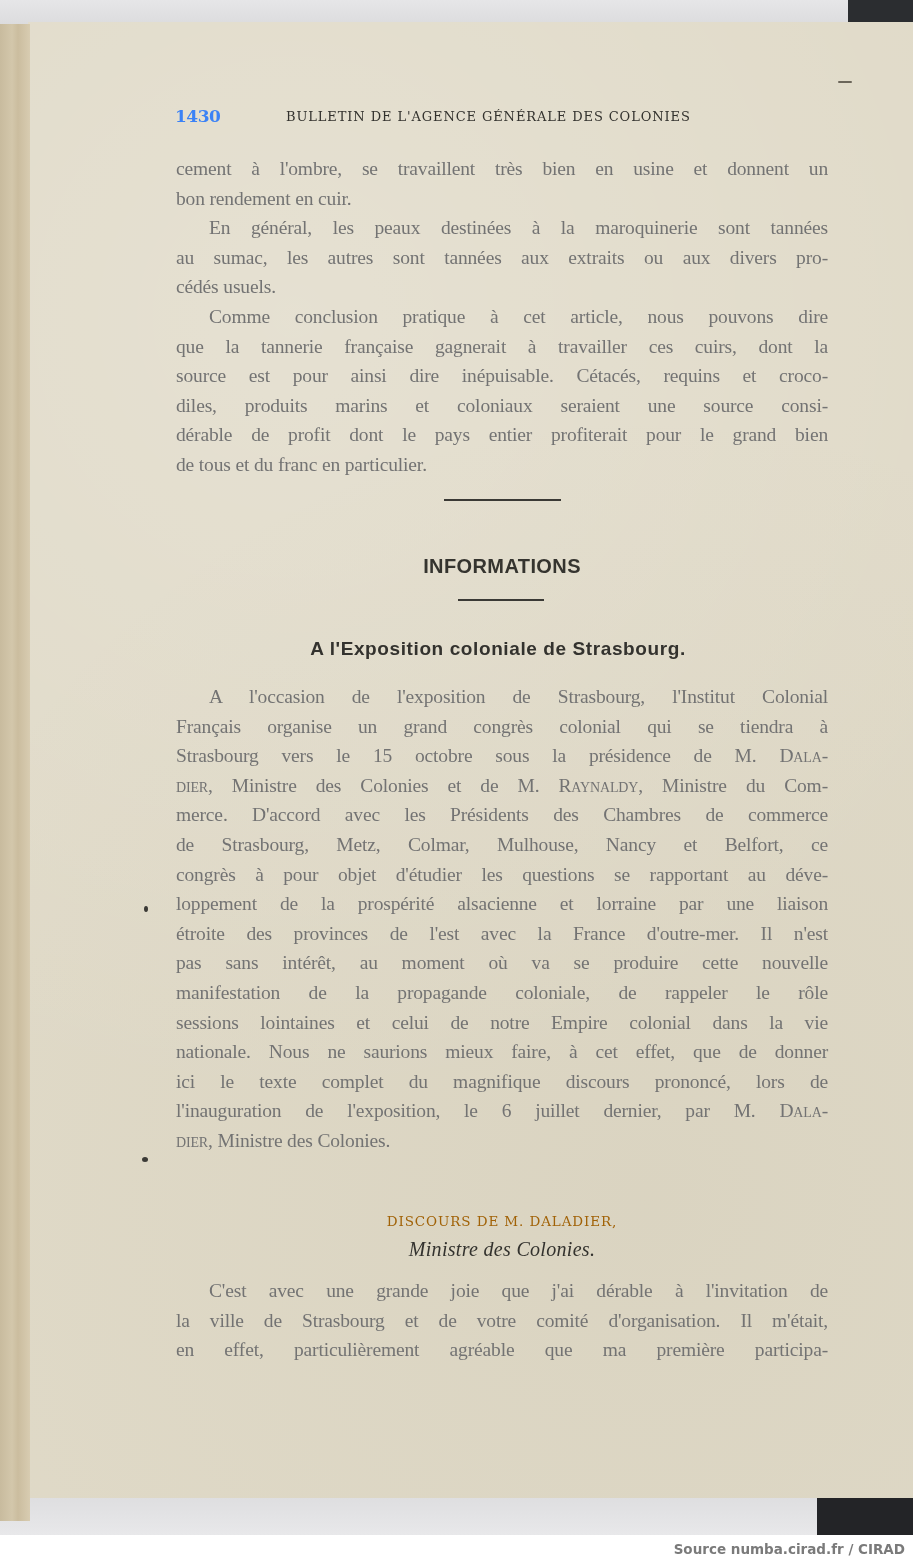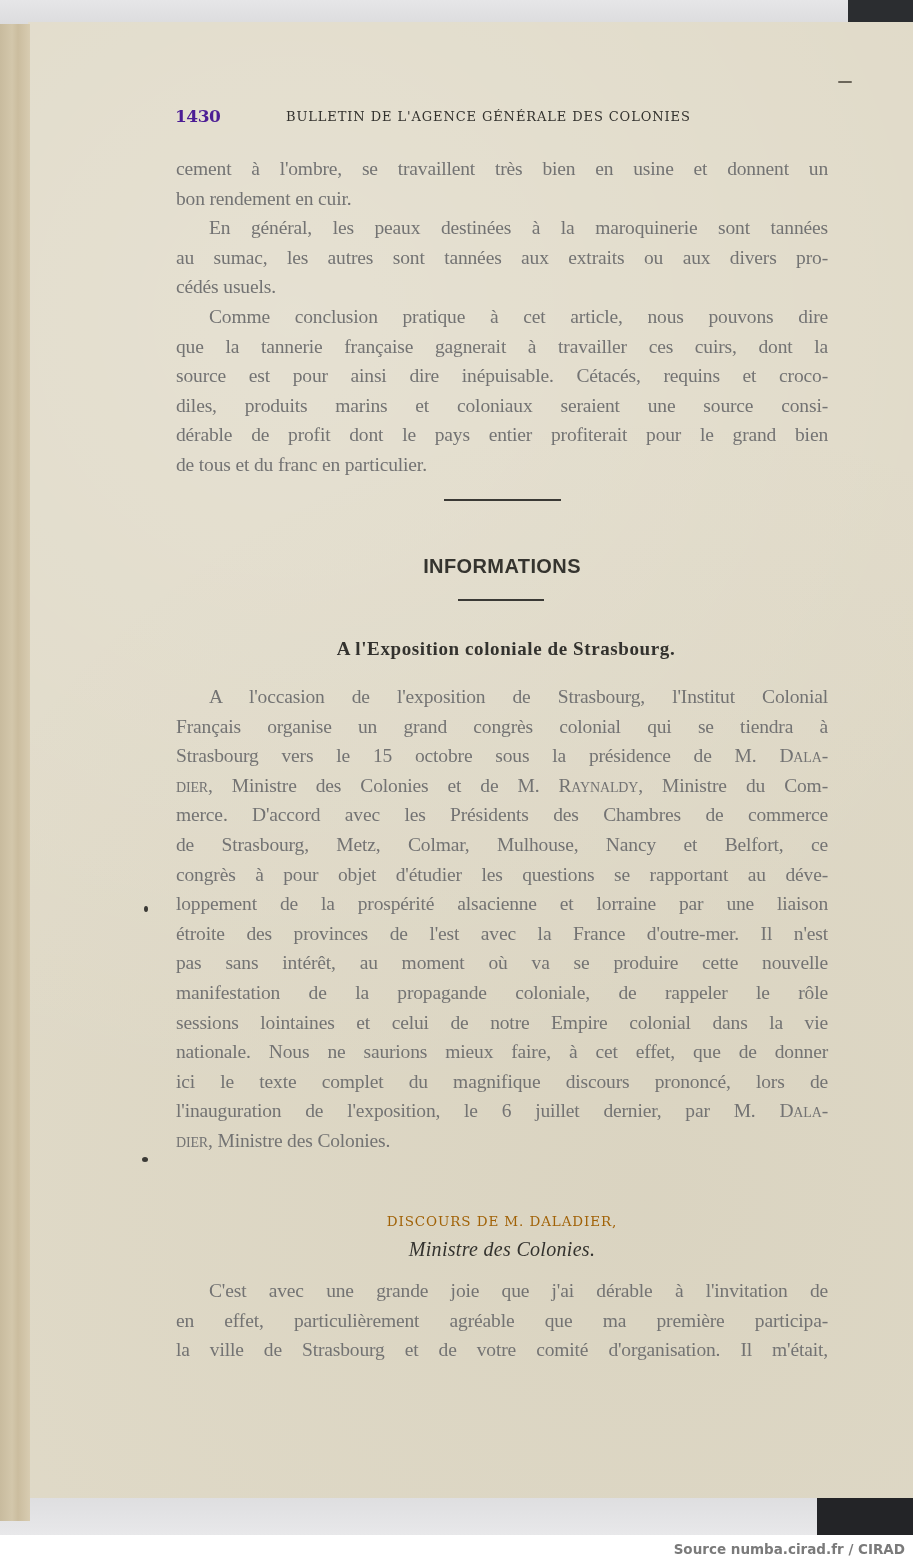--- a/index.html
+++ b/index.html
@@ -34,21 +34,21 @@
     background-image:
       radial-gradient(circle at 30% 20%, rgba(255,255,255,0.18), transparent 60%),
       radial-gradient(circle at 70% 80%, rgba(150,140,110,0.08), transparent 60%);
   }
 
   .running-head {
     position: absolute; top: 106px; left: 175px; width: 560px; height: 20px;
   }
   .page-number {
     position: absolute; left: 0; top: 0;
-    font-size: 17px; font-weight: bold; color: #4c1d95;
+    font-size: 17px; font-weight: bold; color: #3b82f6;
     font-family: "DejaVu Serif", serif; letter-spacing: -0.5px;
   }
   .running-title {
     position: absolute; left: 111px; top: 3px;
     font-size: 13px; letter-spacing: 0.9px; color: #33322e;
     font-family: "DejaVu Serif", serif;
   }
 
   .para {
     position: absolute; left: 176px; width: 652px;
@@ -62,22 +62,22 @@
 
   .rule {
     position: absolute; height: 2px; background: #3a3935;
   }
   .section-heading {
     position: absolute; left: 176px; width: 652px; text-align: center;
     top: 555px; font-family: Liberation Sans, sans-serif;
     font-weight: bold; font-size: 20px; letter-spacing: 0.4px; color: #35342f;
   }
   .article-title {
-    position: absolute; left: 180px; width: 652px; text-align: center;
-    top: 638px; font-family: Liberation Serif, serif;
+    position: absolute; left: 172px; width: 652px; text-align: center;
+    top: 638px; font-family: Liberation Sans, sans-serif;
     font-weight: bold; font-size: 19px; letter-spacing: 0.6px; color: #33322e;
   }
   .speech-heading {
     position: absolute; left: 176px; width: 652px; text-align: center;
     top: 1213px; font-family: "DejaVu Serif", serif; font-size: 13.5px;
     letter-spacing: 0.9px; color: #a16207;
   }
   .speech-subheading {
     position: absolute; left: 176px; width: 652px; text-align: center;
     top: 1238px; font-style: italic; font-size: 20px; color: #33322e;
@@ -143,21 +143,21 @@
     <span class="line">ici le texte complet du magnifique discours prononcé, lors de</span>
     <span class="line"><span>l'inauguration de l'exposition, le 6 juillet dernier, par M. </span><span class="sc">Dala-</span></span>
     <span class="line last"><span></span><span class="sc">dier</span><span>, Ministre des Colonies.</span></span>
   </div>
 
 <div class="speech-heading">DISCOURS DE M. DALADIER,</div>
 <div class="speech-subheading">Ministre des Colonies.</div>
 
 <div class="para" style="top:1276px;">
   <span class="line indent">C'est avec une grande joie que j'ai dérable à l'invitation de</span>
+  <span class="line">la ville de Strasbourg et de votre comité d'organisation. Il m'était,</span>
   <span class="line">en effet, particulièrement agréable que ma première participa-</span>
-  <span class="line">la ville de Strasbourg et de votre comité d'organisation. Il m'était,</span>
 </div>
 
 <div class="speck" style="left:144px; top:906px; width:4px; height:6px;"></div>
 <div class="speck" style="left:142px; top:1157px; width:6px; height:5px;"></div>
 <div class="speck" style="left:838px; top:81px; width:14px; height:2px; border-radius:1px; background:#6b665a;"></div>
 
 <div class="source-credit">Source numba.cirad.fr / CIRAD</div>
 
 </body></html>

